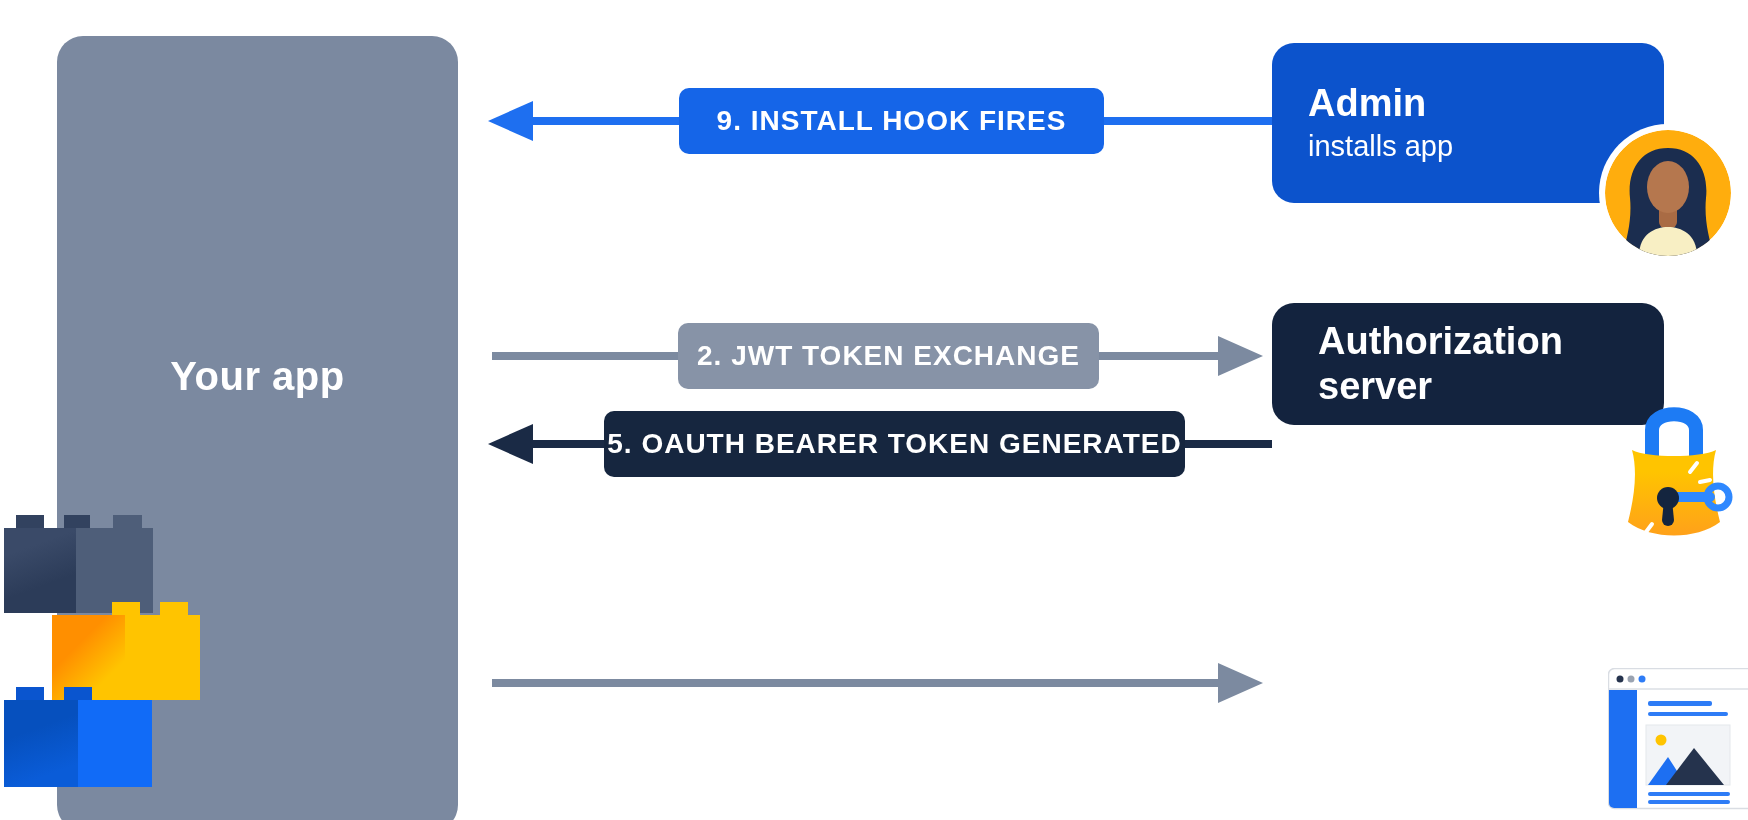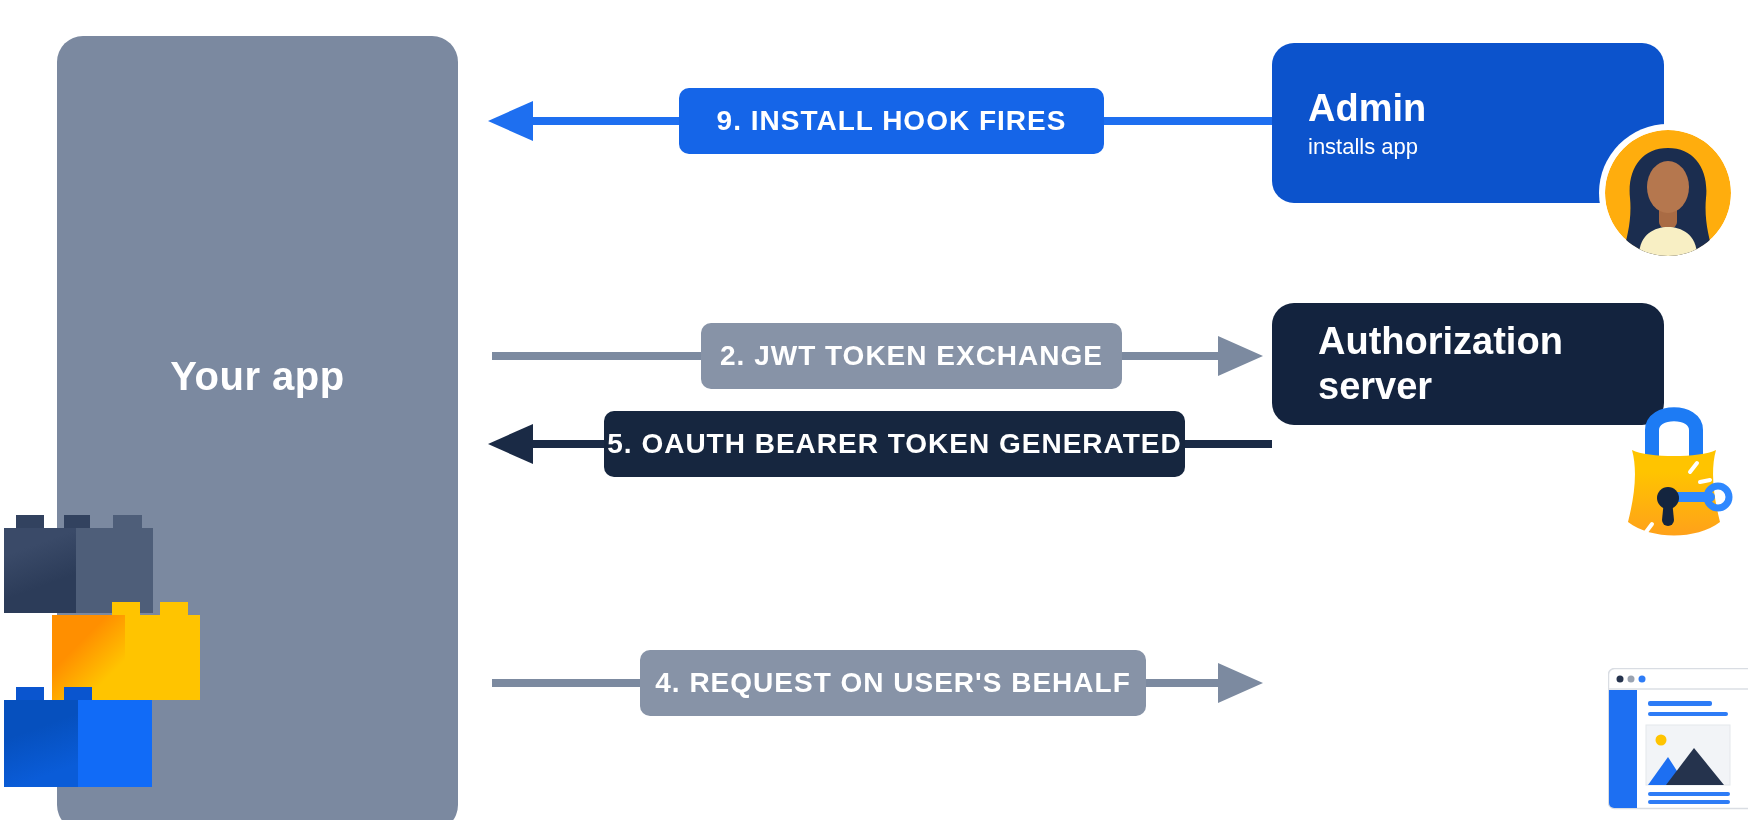--- a/index.html
+++ b/index.html
@@ -16,42 +16,42 @@
     position:absolute;left:0;top:318px;width:100%;text-align:center;
     color:#ffffff;font-size:40px;font-weight:600;letter-spacing:.5px;
   }
   
   .node{
     position:absolute;left:1272px;width:392px;border-radius:22px;
     display:flex;flex-direction:column;justify-content:center;
     padding-left:46px;box-sizing:border-box;color:#ffffff;
   }
   .node .title{font-size:38px;font-weight:700;line-height:1.18;}
-  .node .subtitle{font-size:22px;font-weight:400;line-height:1.25;margin-top:2px;}
+  .node .subtitle{font-size:29px;font-weight:400;line-height:1.25;margin-top:2px;}
   .node-admin{top:43px;height:160px;background:#0c53cc;padding-left:36px;}
   .node-auth{top:303px;height:122px;background:#13233e;}
   .node-auth .title{width:290px;}
   .node-cloud{top:594px;height:170px;background:#13233e;}
   
   .arrow-line{position:absolute;height:8px;}
   .arrow-head{position:absolute;width:0;height:0;border-top:20px solid transparent;border-bottom:20px solid transparent;}
   .blue{background:#1e6ff0;}
   .gray{background:#7c8aa0;}
   .navy{background:#1a2a45;}
   .head-left-blue{border-right:45px solid #1e6ff0;}
   .head-left-navy{border-right:45px solid #1a2a45;}
   .head-right-gray{border-left:45px solid #7c8aa0;}
   
   .step-label{
     position:absolute;height:66px;border-radius:10px;z-index:3;
     display:flex;align-items:center;justify-content:center;
     color:#ffffff;font-size:28px;font-weight:700;letter-spacing:1px;white-space:nowrap;
   }
   .step1{left:679px;top:88px;width:425px;background:#1565e8;}
-  .step2{left:701px;top:323px;width:421px;background:#8793a7;}
+  .step2{left:678px;top:323px;width:421px;background:#8793a7;}
   .step3{left:604px;top:411px;width:581px;background:#16263f;}
   .step4{left:640px;top:650px;width:506px;background:#8793a7;}
   
   .avatar-ring{
     position:absolute;left:1599px;top:124px;width:138px;height:138px;border-radius:50%;
     background:#ffffff;display:flex;align-items:center;justify-content:center;z-index:4;
   }
   
   .lock-wrap{position:absolute;left:1612px;top:386px;z-index:4;}
   .browser-wrap{position:absolute;left:1608px;top:668px;z-index:4;}
@@ -98,23 +98,20 @@
   </div>
 
   <div class="arrow-line navy" style="left:525px;top:440px;width:747px;"></div>
   <div class="arrow-head head-left-navy" style="left:488px;top:424px;"></div>
   <div class="step-label step3">
     <span>5. OAUTH BEARER TOKEN GENERATED</span>
   </div>
 
   <div class="arrow-line gray" style="left:492px;top:679px;width:730px;"></div>
   <div class="arrow-head head-right-gray" style="left:1218px;top:663px;"></div>
-  <div class="step-label step4">
-    <span>4. REQUEST ON USER'S BEHALF</span>
-  </div>
 
   <div class="node node-admin">
     <div class="title">Admin</div>
     <div class="subtitle">installs app</div>
   </div>
 
   <div class="avatar-ring">
     <svg width="126" height="126" viewBox="0 0 126 126">
       <defs>
           <clipPath id="avclip">

